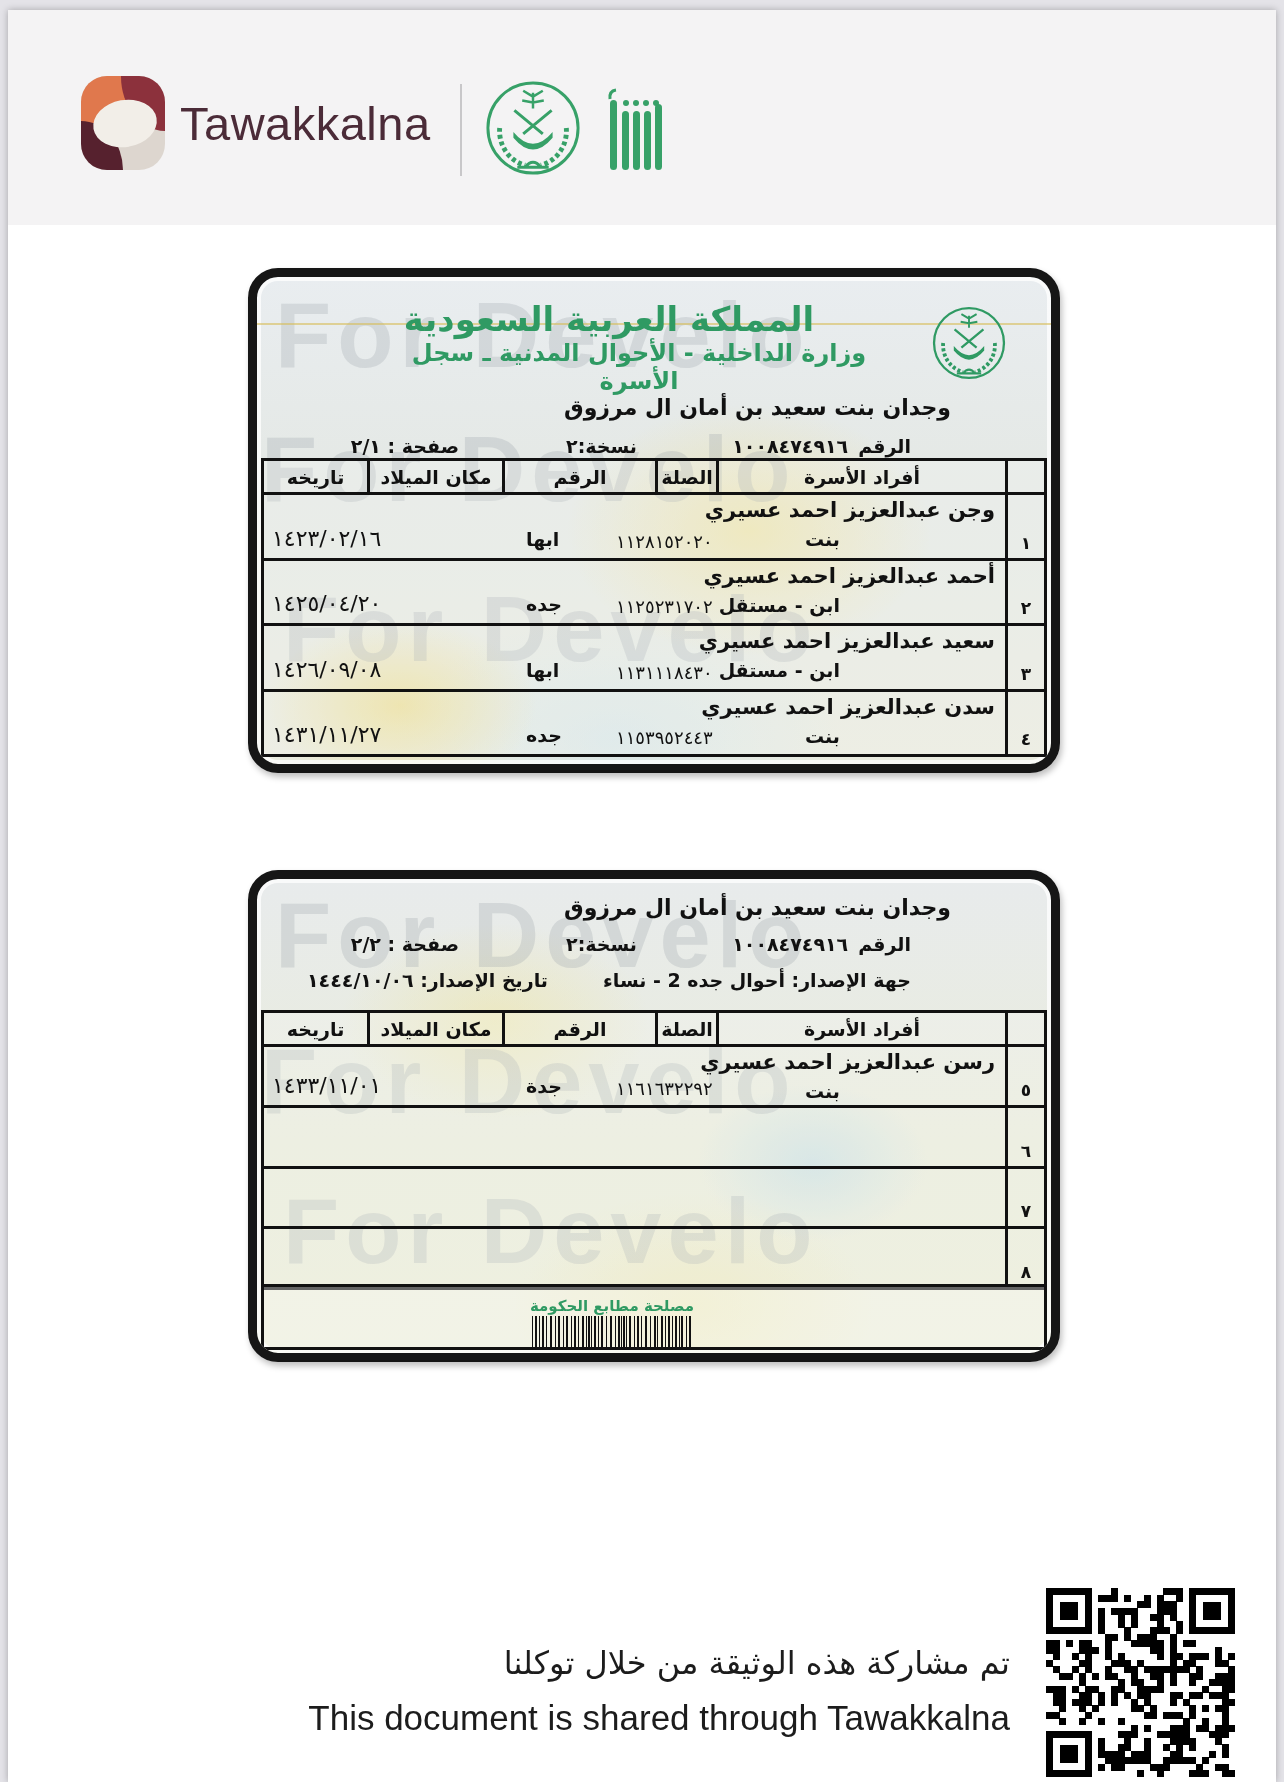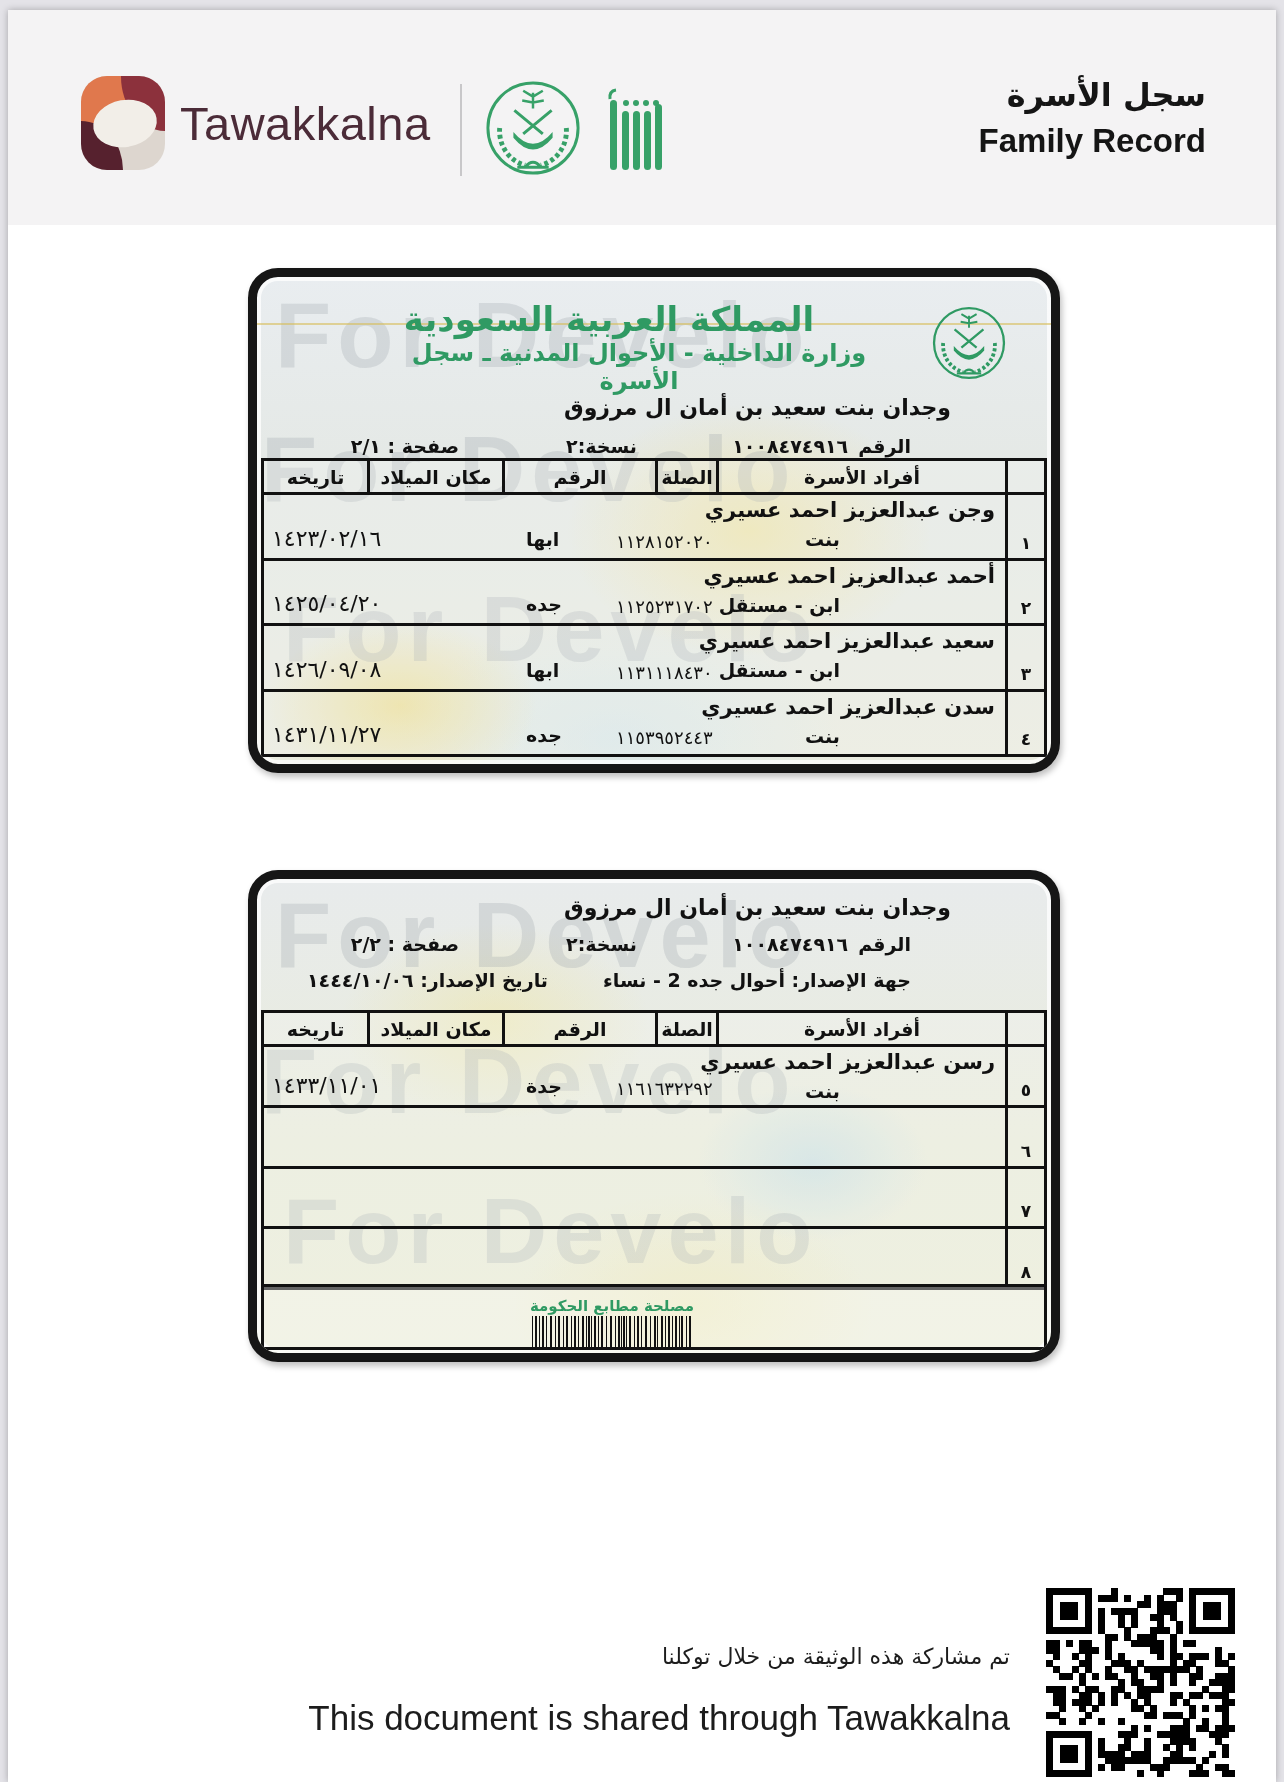--- a/index.html
+++ b/index.html
@@ -84,21 +84,21 @@
   .stamp-inner{position:absolute;left:90px;top:10px;width:340px;text-align:right;}
   .stamp-txt{font-size:15px;font-weight:700;color:#2f9a63;}
   .bars{display:inline-block;height:34px;margin-top:1px;direction:ltr;}
   .bars b{display:inline-block;height:100%;background:#111;vertical-align:bottom;}
   
   .qr{position:absolute;left:1046px;top:1588px;width:189px;height:189px;background:#fff;}
   .qr i{position:absolute;width:7px;height:7px;background:#000;}
   .qf{position:absolute;width:46px;height:46px;border:7px solid #000;box-sizing:border-box;background:#fff;}
   .qf::after{content:"";position:absolute;inset:7px;background:#000;}
   .qf.tl{left:0;top:0;} .qf.tr{right:0;top:0;} .qf.bl{left:0;bottom:0;}
-  .foot-ar{position:absolute;right:274px;top:1644px;font-size:22px;font-weight:500;color:#1c1c1c;direction:rtl;}
+  .foot-ar{position:absolute;right:274px;top:1644px;font-size:32px;font-weight:500;color:#1c1c1c;direction:rtl;}
   .foot-en{position:absolute;right:274px;top:1698px;font-size:35px;color:#1c1c1c;
            font-family:"Liberation Sans",sans-serif;}
 </style>
 </head>
 <body>
 
 <div class="page">
   <div class="sheet"></div>
 
   <div class="hdr">
@@ -124,24 +124,20 @@
       <rect x="4" y="14" width="7" height="70" rx="3.5" fill="#37a168"></rect>
       <circle cx="20" cy="17" r="3" fill="#37a168"></circle>
         <circle cx="30" cy="17" r="3" fill="#37a168"></circle>
       <circle cx="40" cy="17" r="3" fill="#37a168"></circle>
         <circle cx="50" cy="17" r="3" fill="#37a168"></circle>
       <rect x="16" y="25" width="7" height="59" rx="3.5" fill="#37a168"></rect>
       <rect x="27" y="25" width="7" height="59" rx="3.5" fill="#37a168"></rect>
       <rect x="38" y="25" width="7" height="59" rx="3.5" fill="#37a168"></rect>
       <rect x="49" y="18" width="7" height="66" rx="3.5" fill="#37a168"></rect>
     </svg>
-    <div class="doc-title">
-      <div class="ar">سجل الأسرة</div>
-      <div class="en">Family Record</div>
-    </div>
   </div>
 
   <div class="card card1">
     <span class="wm" style="left:18px;top:6px;">For Develo</span>
     <span class="wm" style="left:4px;top:140px;">For Develo</span>
     <span class="wm" style="left:26px;top:300px;">For Develo</span>
     <div class="gold-line"></div>
     <svg class="emblem-sm" viewBox="0 0 100 104">
       <circle cx="50" cy="52" r="46" fill="none" stroke="#2f9a63" stroke-width="3"></circle>
       <path d="M16,52 a34,36 0 0 0 26,38" fill="none" stroke="#2f9a63" stroke-width="5" stroke-dasharray="4 3"></path>

